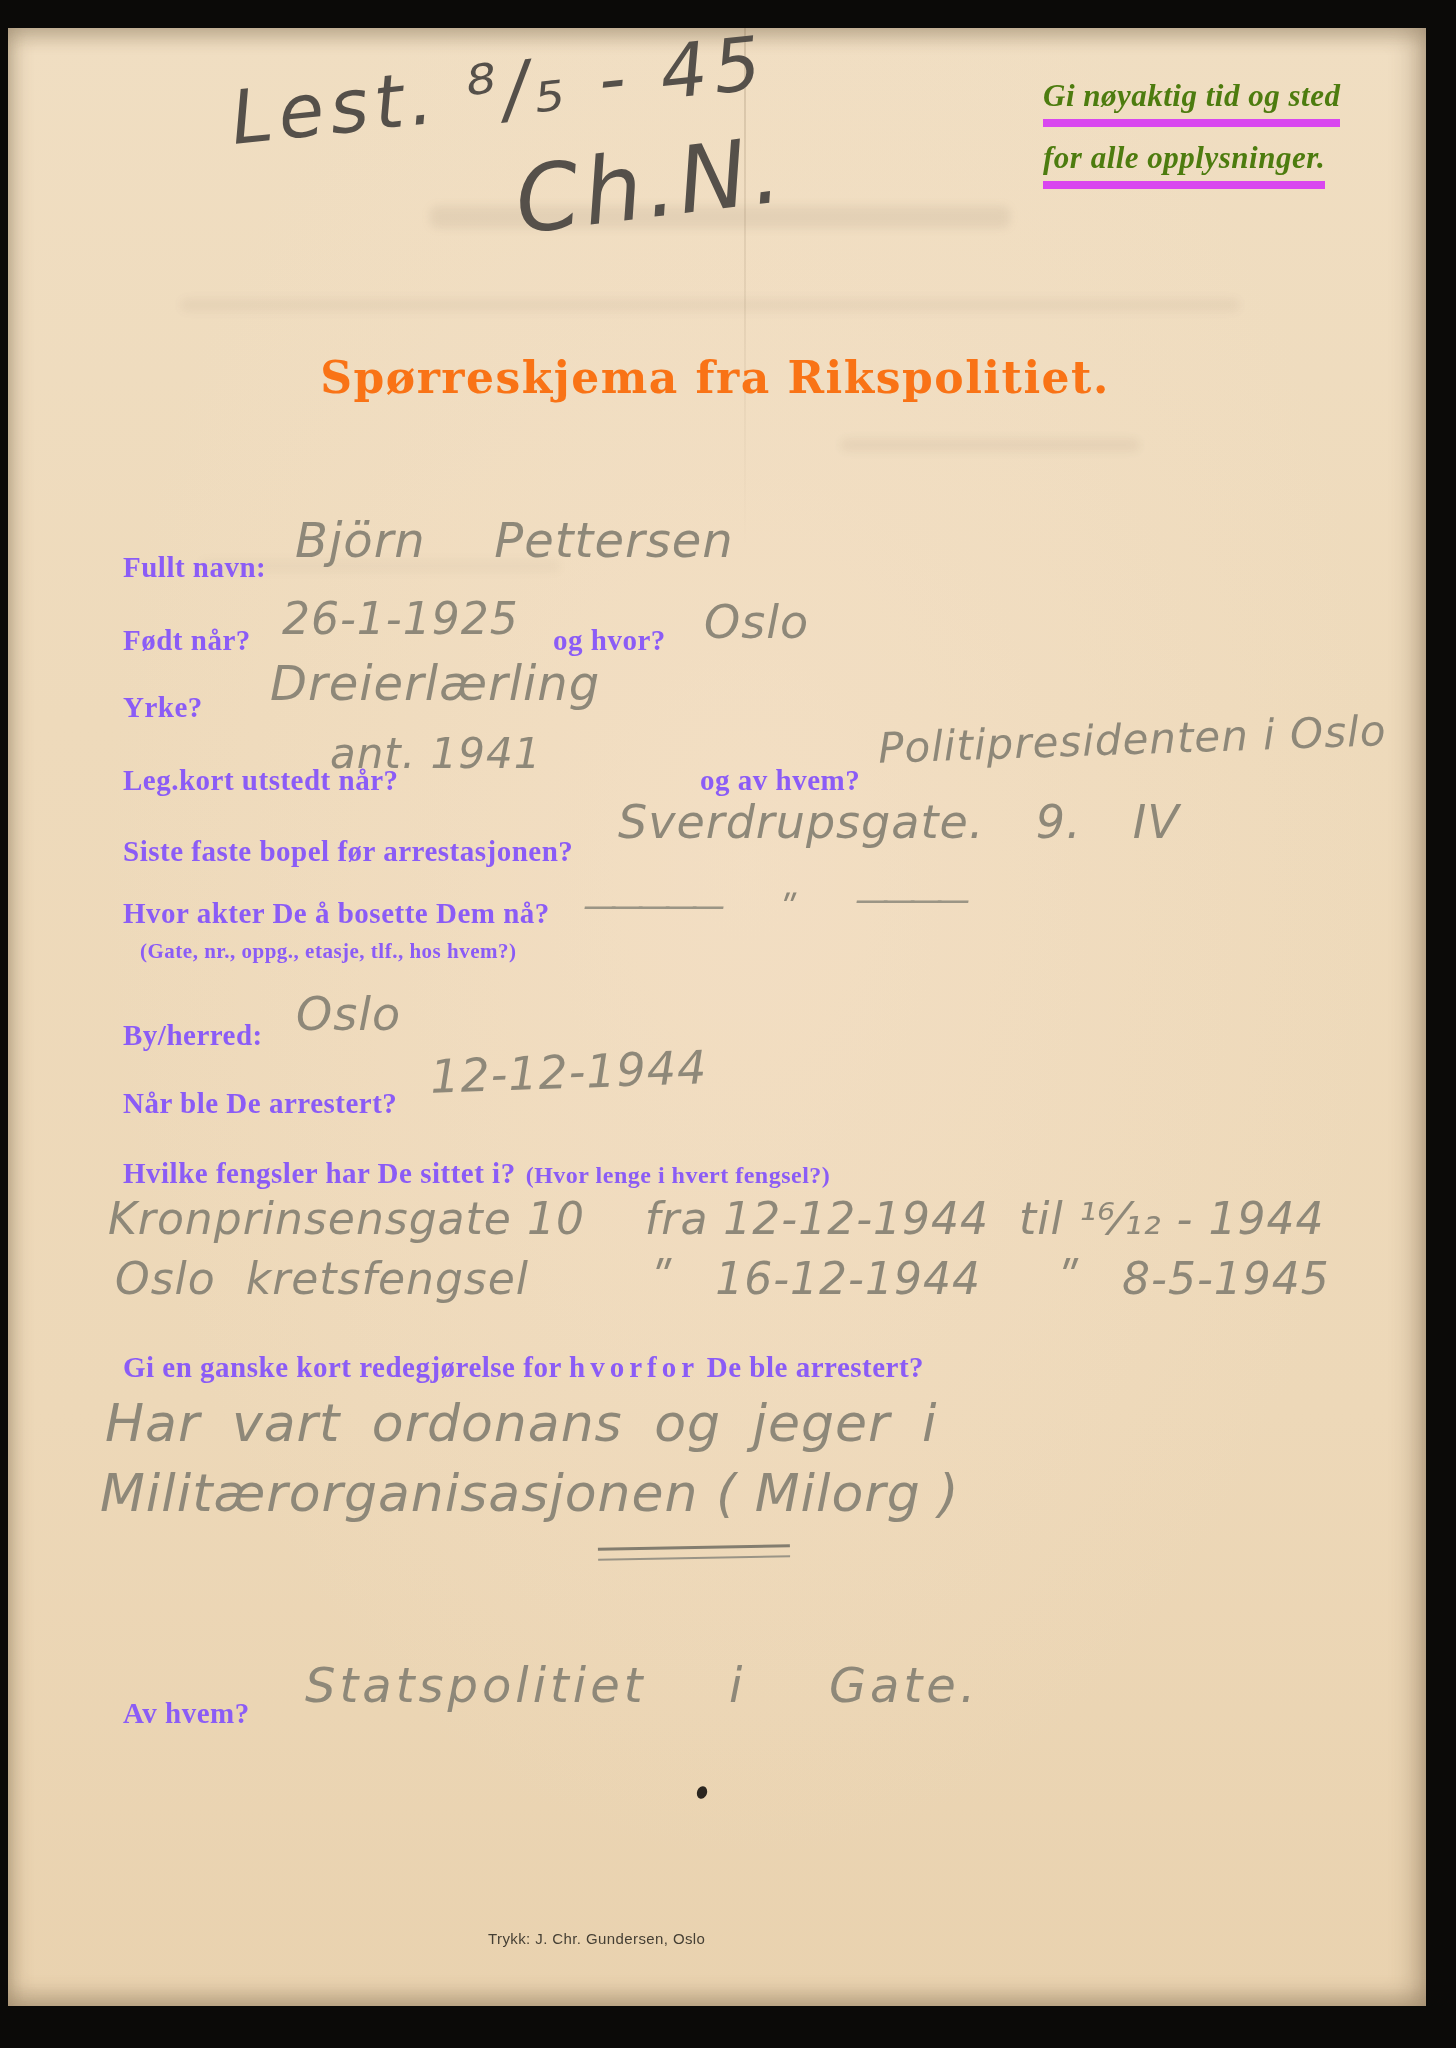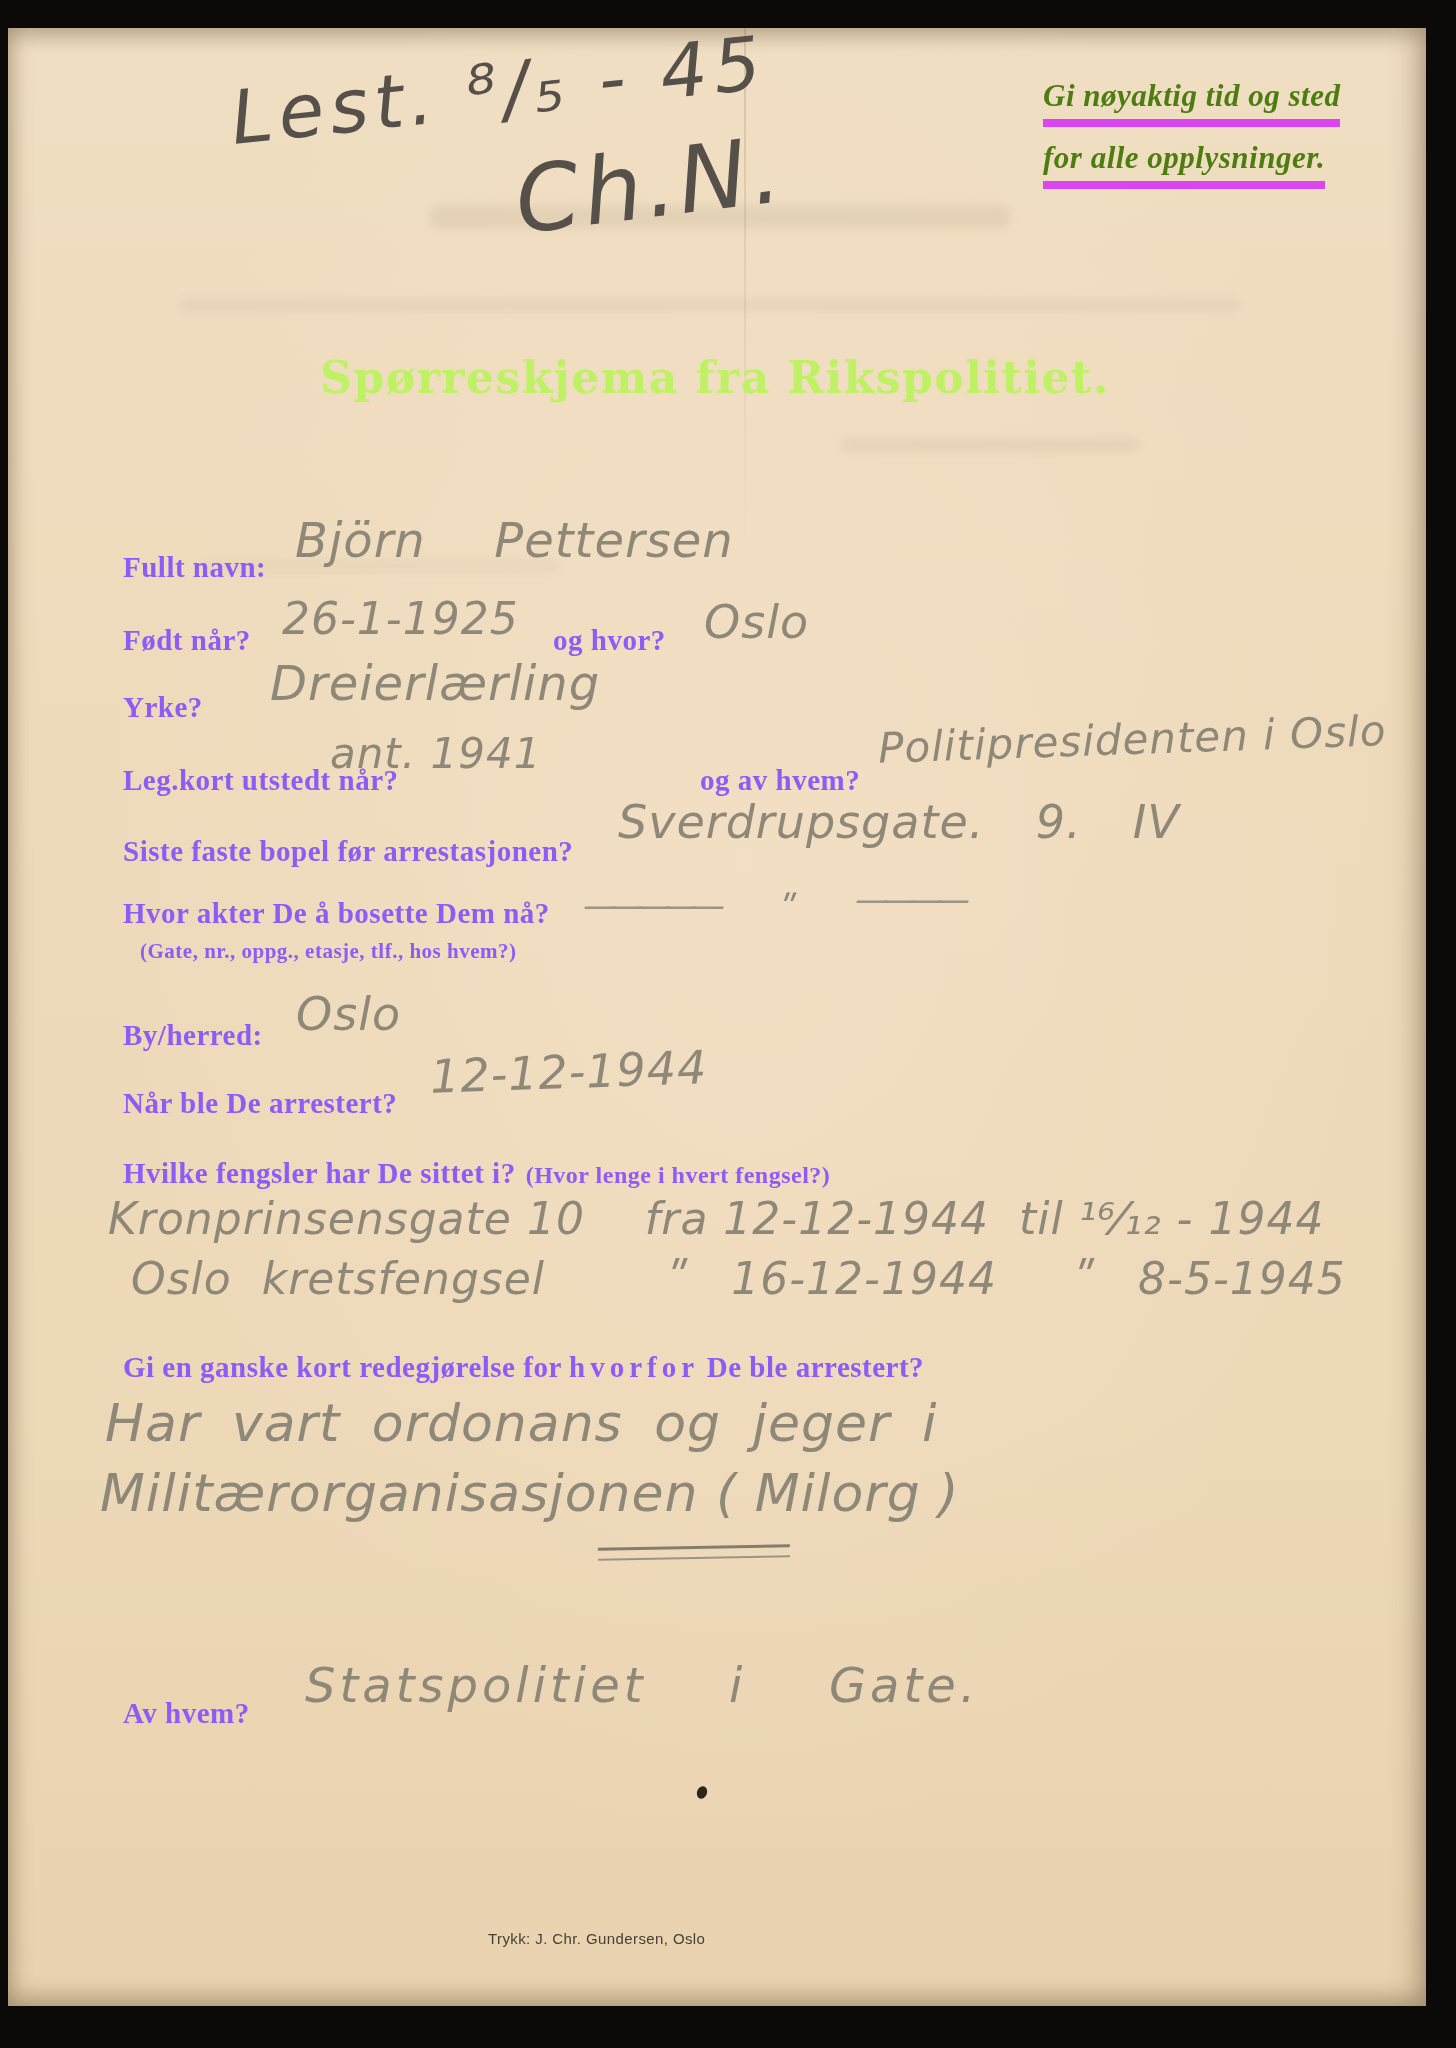--- a/index.html
+++ b/index.html
@@ -23,21 +23,21 @@
   #smudge4{left:200px;top:560px;width:360px;height:12px;opacity:.5;}
 
   
   .plabel{position:absolute;font-family:"Liberation Serif", serif;font-weight:bold;
           font-size:29px;color:#8b5cf6;line-height:1.1;white-space:nowrap;
           letter-spacing:.5px;}
   .psub{font-size:21px;}
   .paren{font-size:24px;margin-left:10px;}
   #title{position:absolute;left:290px;top:352px;width:850px;text-align:center;
          font-family:"DejaVu Serif", serif;font-weight:bold;font-size:44px;
-         color:#bef264;letter-spacing:1.5px;white-space:nowrap;}
+         color:#f97316;letter-spacing:1.5px;white-space:nowrap;}
   .instr{position:absolute;font-family:"Liberation Serif", serif;font-style:italic;
          font-weight:bold;font-size:31px;color:#4d7c0f;white-space:nowrap;
          border-bottom:8px solid #d946ef;padding-bottom:5px;letter-spacing:.5px;}
   #instr1{left:1043px;top:78px;}
   #instr2{left:1043px;top:140px;}
   .em-spaced{letter-spacing:5px;}
 
   
   .hand{position:absolute;font-family:"DejaVu Sans", sans-serif;font-style:italic;
         color:#8e8879;line-height:1.05;white-space:pre;letter-spacing:1px;}
@@ -50,21 +50,21 @@
   #v-occupation{left:270px;top:658px;font-size:48px;}
   #v-idwhen{left:330px;top:732px;font-size:42px;}
   #v-idby{left:878px;top:718px;font-size:42px;transform:rotate(-2deg);}
   #v-residence{left:618px;top:798px;font-size:46px;word-spacing:10px;}
   #v-settledash1{left:583px;top:888px;font-size:34px;letter-spacing:-7px;color:#9b9585;}
   #v-settleditto{left:778px;top:890px;font-size:36px;color:#8e8879;}
   #v-settledash2{left:855px;top:882px;font-size:34px;letter-spacing:-7px;color:#9b9585;}
   #v-municipality{left:296px;top:990px;font-size:46px;}
   #v-arrested{left:430px;top:1048px;font-size:46px;transform:rotate(-2deg);}
   #v-prisons1{left:108px;top:1196px;font-size:44px;}
-  #v-prisons2{left:115px;top:1256px;font-size:44px;margin-left:16px;}
+  #v-prisons2{left:115px;top:1256px;font-size:44px;}
   #v-reason1{left:105px;top:1396px;font-size:52px;word-spacing:14px;}
   #v-reason2{left:100px;top:1466px;font-size:52px;}
   #v-byhvem{left:305px;top:1660px;font-size:48px;letter-spacing:4px;word-spacing:22px;}
 
   #milorg-underline{position:absolute;left:598px;top:1546px;width:192px;height:8px;
         border-top:3px solid #837d6f;border-bottom:2px solid #9a9486;transform:rotate(-1deg);}
   #ink-dot{position:absolute;left:697px;top:1786px;width:10px;height:13px;border-radius:50%;
         background:#2b2620;transform:rotate(20deg);}
   #footer-print{position:absolute;left:488px;top:1930px;font-family:"Liberation Sans", sans-serif;
         font-size:15px;color:#453f34;letter-spacing:.4px;}

